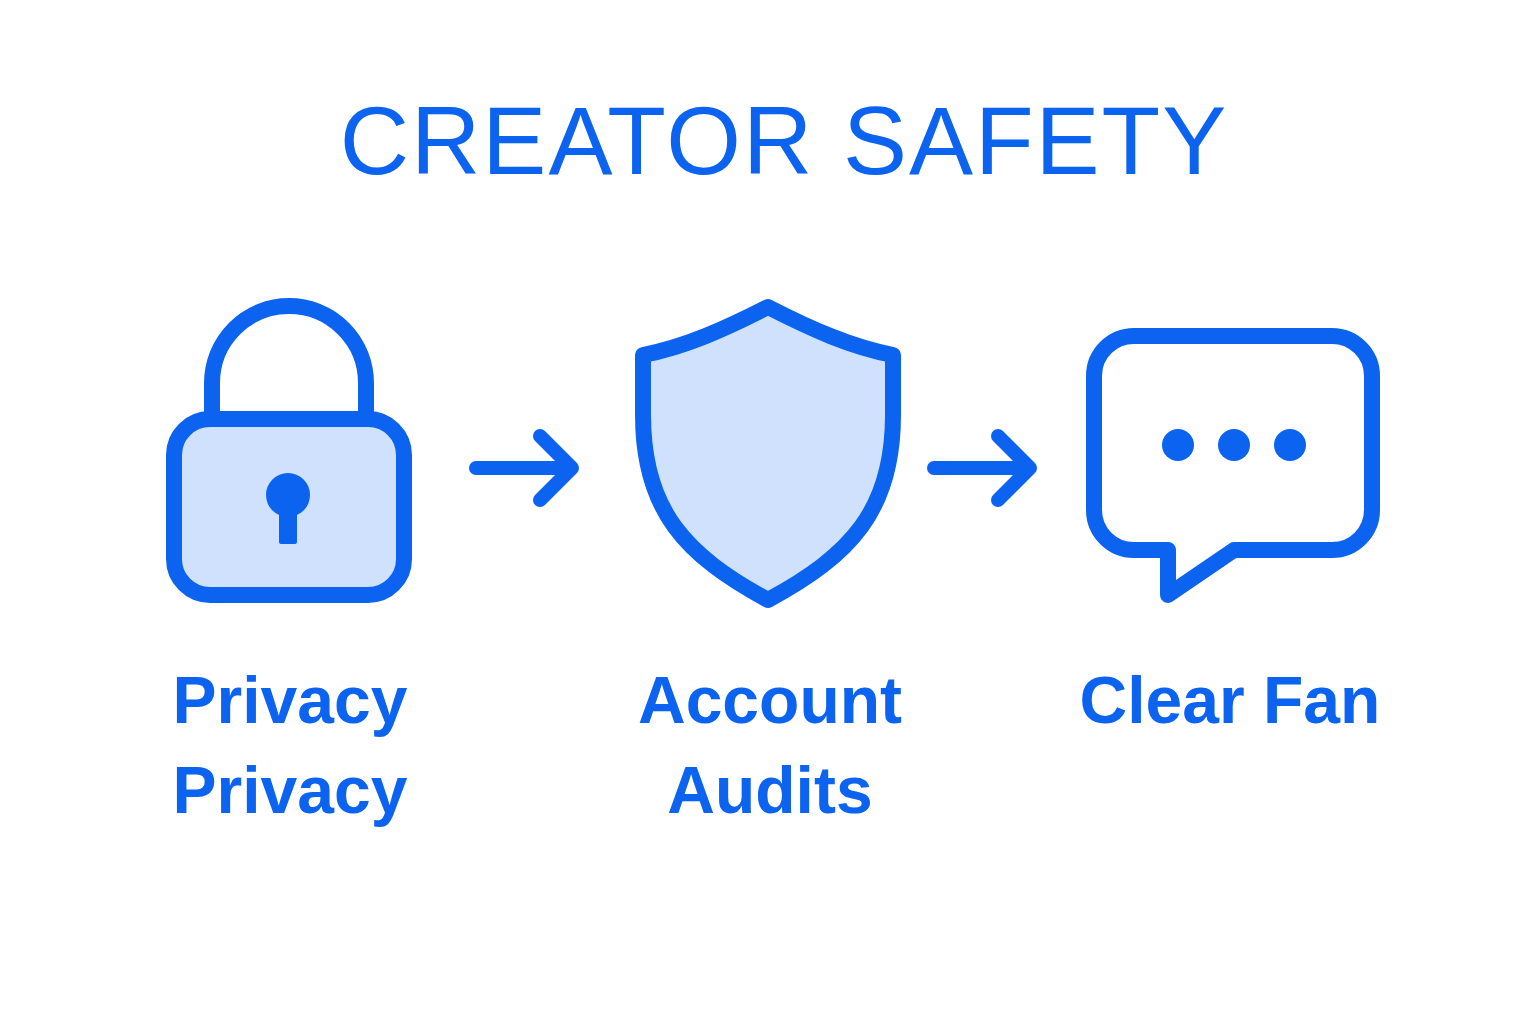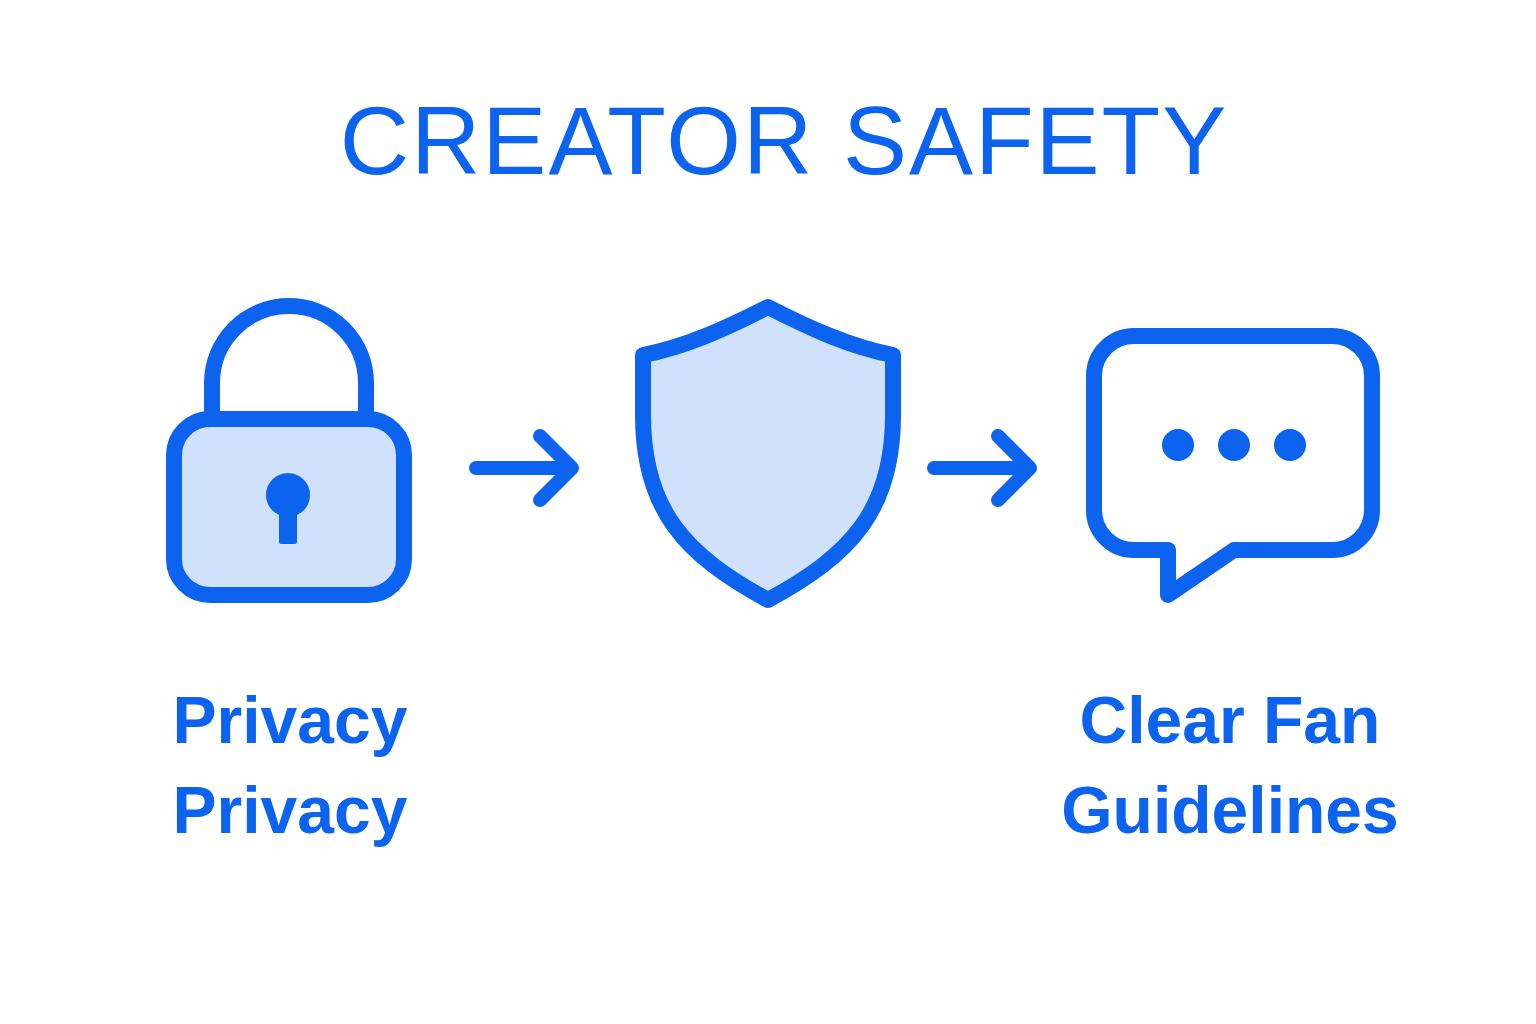--- a/index.html
+++ b/index.html
@@ -2,21 +2,21 @@
 <html><head>
 <meta charset="utf-8">
 <style>
   html, body { margin:0; padding:0; background:#ffffff; }
   body { width:1536px; height:1024px; position:relative; overflow:hidden;
          font-family:"Liberation Sans", sans-serif; color:#0b63f0; }
   .title { position:absolute; left:16px; top:86px; width:1536px; text-align:center;
            font-size:96px; font-weight:normal; letter-spacing:2px; line-height:110px; color:#0b63f0; }
   .icon { position:absolute; }
   .label { position:absolute; text-align:center; font-size:66px; font-weight:bold;
-           line-height:90px; color:#0b63f0;margin-top:20px; }
+           line-height:90px; color:#0b63f0; }
   .label span { display:block; }
 </style>
 </head>
 <body>
 
 <div class="title">CREATOR SAFETY</div>
 
 <svg class="icon" style="left:160px;top:295px" width="260" height="320" viewBox="0 0 260 320">
   <path d="M52 122 V88 A77 77 0 0 1 206 88 V122" fill="none" stroke="#0b63f0" stroke-width="16"></path>
   <rect x="14" y="124" width="230" height="176" rx="36" fill="#cfe1fd" stroke="#0b63f0" stroke-width="16"></rect>
@@ -41,17 +41,18 @@
   <circle cx="100" cy="125" r="16" fill="#0b63f0"></circle>
   <circle cx="156" cy="125" r="16" fill="#0b63f0"></circle>
   <circle cx="212" cy="125" r="16" fill="#0b63f0"></circle>
 </svg>
 
 <div class="label" style="left:100px;top:655px;width:380px">
   <span>Privacy</span>
   <span>Privacy</span>
 </div>
 <div class="label" style="left:570px;top:655px;width:400px">
+  <span>Account</span>
+  <span>Audits</span>
 </div>
 <div class="label" style="left:1020px;top:655px;width:420px">
   <span>Clear Fan</span>
-  <span>Guidelines</span>
 </div>
 
 </body></html>

